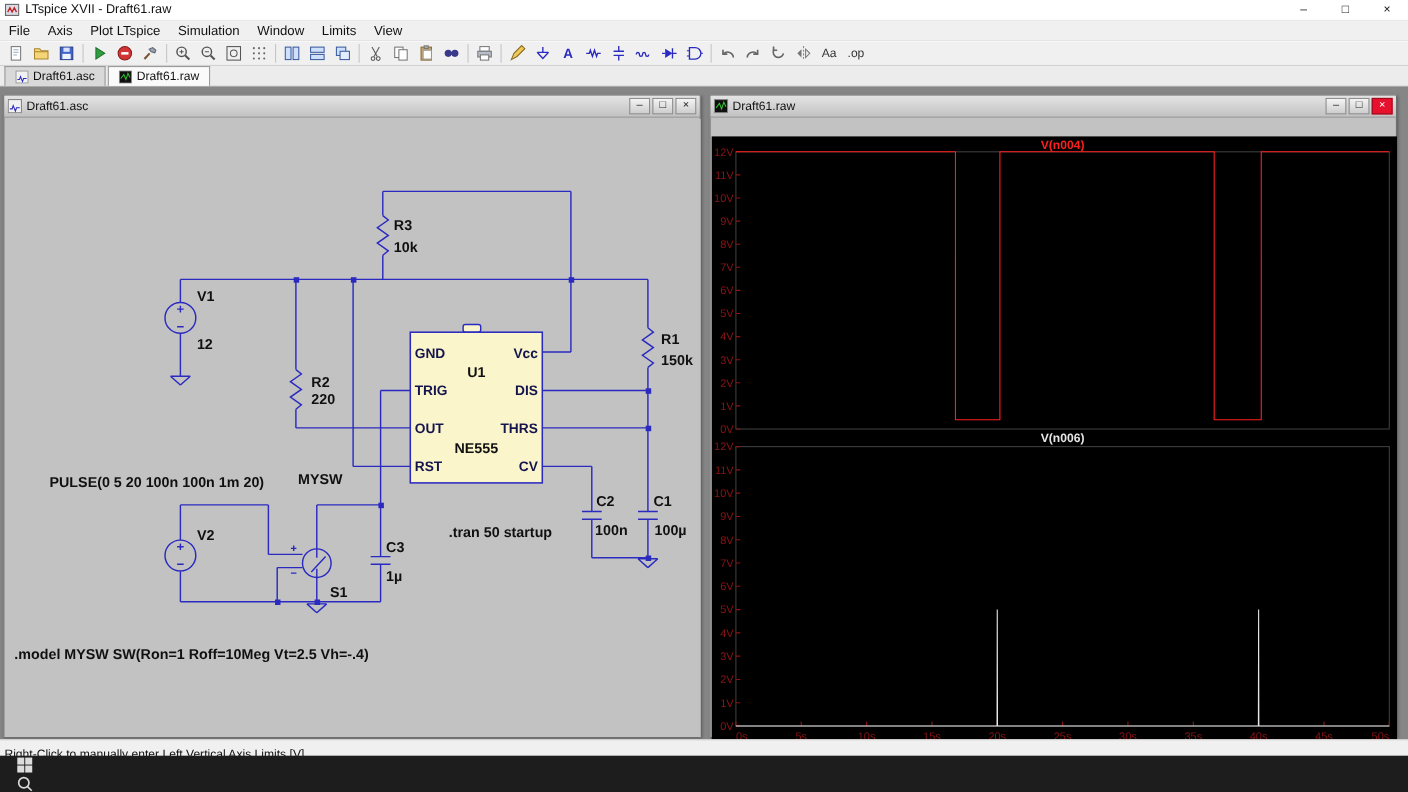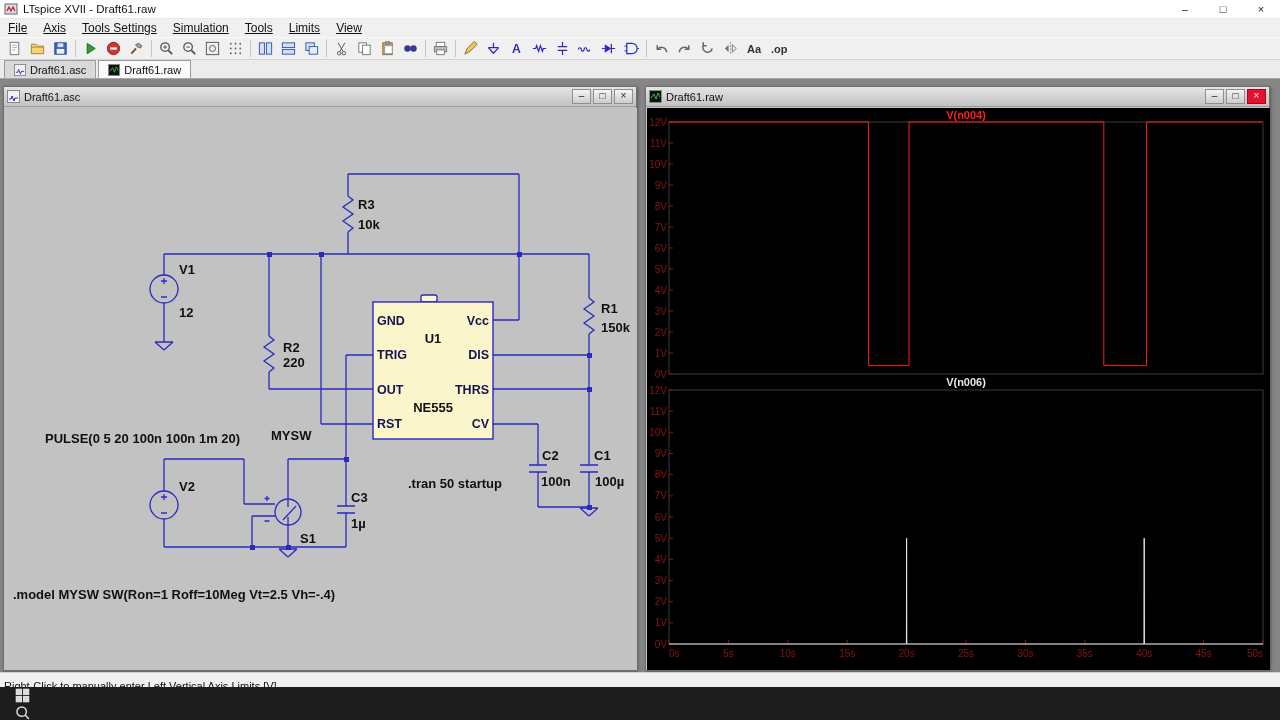--- a/index.html
+++ b/index.html
@@ -6,25 +6,25 @@
   html,body { width:1280px; height:720px; overflow:hidden; font-family:"Liberation Sans",sans-serif; background:#868686; position:relative; }
 
   
   .titlebar { position:absolute; top:0; left:0; width:1280px; height:19px; background:#ffffff; display:flex; align-items:center; border-bottom:1px solid #e8e8e8;justify-content:space-between; }
   .titlebar .app-icon { margin:0 5px 0 4px; display:flex; }
   .titlebar .title-text { font-size:11.5px; color:#111; }
   .win-controls { margin-left:auto; display:flex; height:100%; }
   .wbtn { width:38px; height:100%; display:flex; align-items:center; justify-content:center; font-size:11px; color:#222; }
 
   .menubar { position:absolute; top:19px; left:0; width:1280px; height:18px; background:#f0f0f0; display:flex; align-items:center; font-size:12px; color:#111; }
-  .menu-item { padding:17px 8px; height:100%; display:flex; align-items:center;text-decoration:underline; }
+  .menu-item { padding:17px 8px; height:100%; display:flex; align-items:center; }
 
   .toolbar { position:absolute; top:37px; left:0; width:1280px; height:23px; background:#f0f0f0; border-top:1px solid #fbfbfb; border-bottom:1px solid #d2d2d2; display:flex; align-items:center; padding-left:3px; }
   .tb-btn { width:23px; height:21px; display:flex; align-items:center; justify-content:center; border:1px solid transparent; }
-  .tb-glyph { width:auto; padding:0 4px; font-weight:bold; font-size:11px; color:#333; }
+  .tb-glyph { width:auto; padding:0 4px; font-weight:normal; font-size:11px; color:#333; }
   .tb-sep { width:1px; height:17px; background:#c6c6c6; margin:0 3px; }
 
   .tabbar { position:absolute; top:60px; left:0; width:1280px; height:19px; background:#ececec; display:flex; align-items:flex-end; border-bottom:1px solid #a8a8a8; padding-left:4px; }
   .tab { height:18px; display:flex; align-items:center; gap:4px; padding:0 9px; font-size:11px; color:#111; background:#d9d9d9; border:1px solid #9c9c9c; border-bottom:none; margin-right:2px; }
   .tab.active { background:#fafafa; }
 
   
   .mdi { position:absolute; top:79px; left:0; width:1280px; height:593px; background:#868686; }
   .child-window { position:absolute; background:#c2c2c2; border:1px solid #6f6f6f; box-shadow:1px 1px 3px rgba(0,0,0,.35); }
   .child-title { height:20px; background:linear-gradient(#e4e4e4,#c2c2c2); display:flex; align-items:center; padding:0 3px; font-size:11px; color:#111; border-bottom:1px solid #9a9a9a; }
@@ -72,23 +72,23 @@
   <div class="win-controls">
     <span class="wbtn">–</span>
     <span class="wbtn">□</span>
     <span class="wbtn">×</span>
   </div>
 </div>
 
 <div class="menubar" id="menu-bar">
     <div class="menu-item">File</div>
     <div class="menu-item">Axis</div>
-    <div class="menu-item">Tools Settings</div>
+    <div class="menu-item">Plot LTspice</div>
     <div class="menu-item">Simulation</div>
-    <div class="menu-item">Tools</div>
+    <div class="menu-item">Window</div>
     <div class="menu-item">Limits</div>
     <div class="menu-item">View</div>
   </div>
 
 <div class="toolbar" id="toolbar">
     <div class="tb-btn">
       <svg viewBox="0 0 18 18" width="17" height="17">
         <rect x="4.5" y="2.5" width="9" height="13" fill="#fff" stroke="#777"></rect>
         <path d="M6.5 5.5h5M6.5 8h5M6.5 10.5h3.5" stroke="#9aacc0" fill="none"></path>
       </svg>
@@ -430,21 +430,21 @@
             <path d="M2 8l3-4 2 5 2-6 2 4" stroke="#30c030" fill="none"></path>
           </svg>
       </span>
       <span>Draft61.raw</span>
       <div class="cbtns">
         <span class="cbtn">–</span>
         <span class="cbtn">□</span>
         <span class="cbtn close-red">×</span>
       </div>
     </div>
-    <div class="wave-content" style="width:623px; height:562px;">
+    <div class="wave-content" style="width:623px; height:562px;margin-top:16px;">
       <svg id="wave-svg" width="623" height="562" style="font-family:'Liberation Sans',sans-serif;">
           <g>
             <rect x="22" y="14" width="594" height="252" fill="#000000" stroke="#3d3d3d"></rect>
             <text x="319" y="11" text-anchor="middle" fill="#ff1e1e" font-size="11" font-weight="bold">V(n004)</text>
             <line x1="22" y1="14" x2="26" y2="14" stroke="#8c1414"></line>
             <text x="20" y="17.5" text-anchor="end" fill="#8c1414" font-size="10">12V</text>
             <line x1="22" y1="35" x2="26" y2="35" stroke="#8c1414"></line>
             <text x="20" y="38.5" text-anchor="end" fill="#8c1414" font-size="10">11V</text>
             <line x1="22" y1="56" x2="26" y2="56" stroke="#8c1414"></line>
             <text x="20" y="59.5" text-anchor="end" fill="#8c1414" font-size="10">10V</text>

